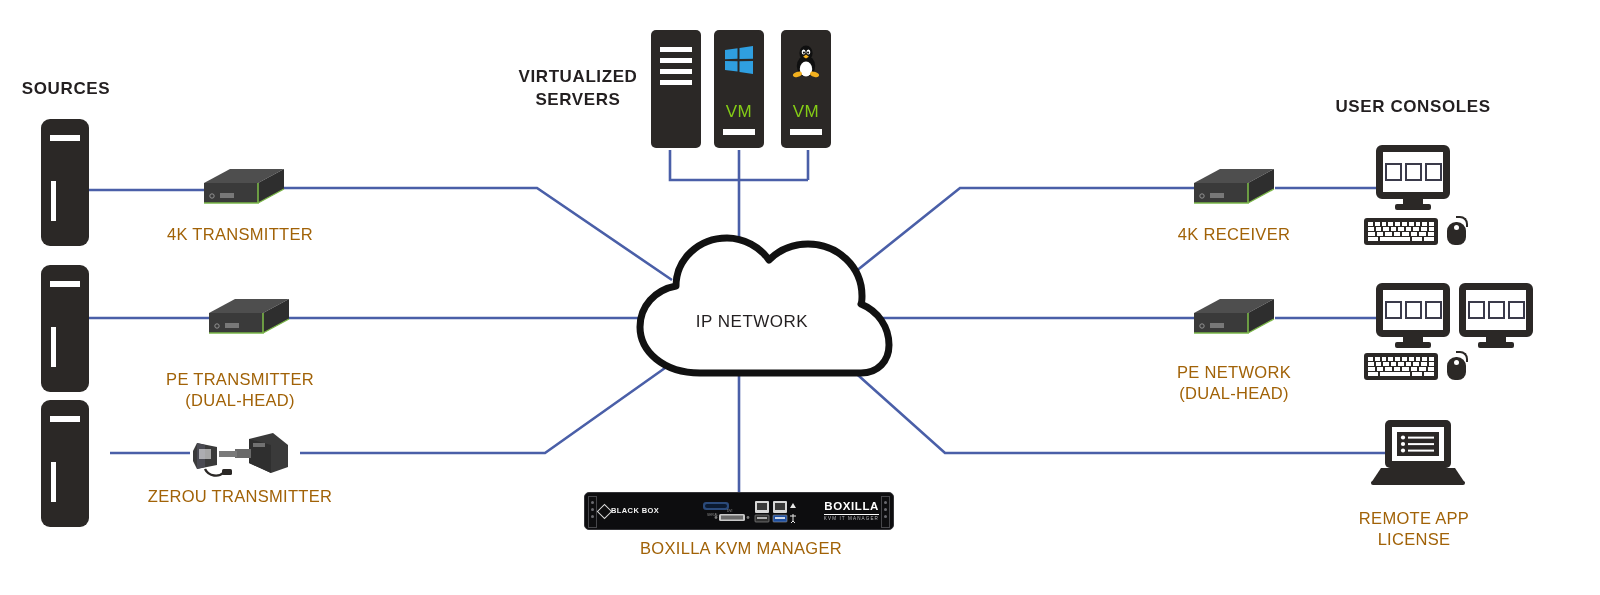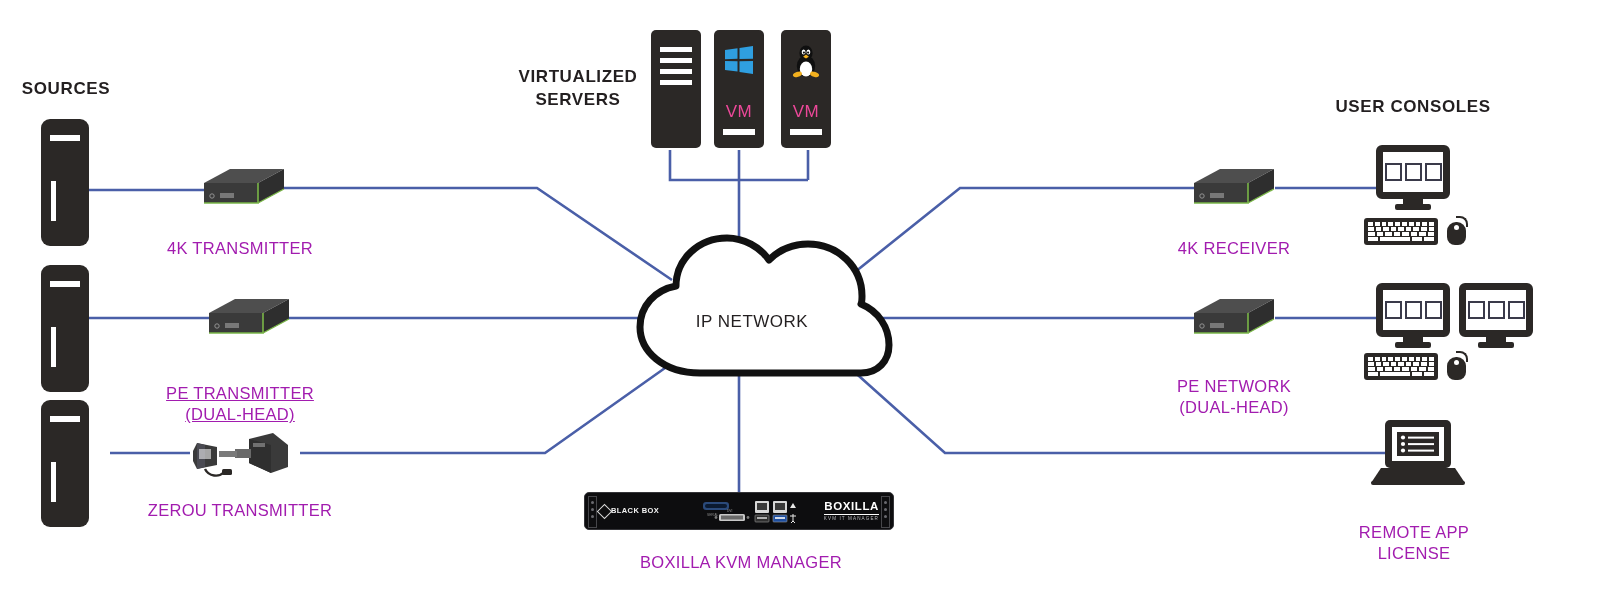--- a/index.html
+++ b/index.html
@@ -25,28 +25,27 @@
     width: 1600px;
     height: 595px;
   }
   .node {
     position: absolute;
   }
   .label {
     position: absolute;
     font-family: "Liberation Sans", sans-serif;
     font-size: 16.5px;
-    color: #a21caf;
+    color: #a16207;
     letter-spacing: 0.3px;
     text-align: center;
     line-height: 1.3;
     white-space: pre-line;
     width: 320px;
     margin-left: -160px;
-    margin-top: 14px;
   }
   .heading {
     position: absolute;
     font-family: "Liberation Sans", sans-serif;
     font-size: 17px;
     font-weight: bold;
     color: #231f20;
     letter-spacing: 0.6px;
     text-align: center;
     line-height: 1.35;
@@ -107,21 +106,21 @@
     height: 5px;
     background: #ffffff;
     margin-bottom: 6px;
   }
   .srv .vmtxt {
     position: absolute;
     left: 0;
     right: 0;
     bottom: 26px;
     text-align: center;
-    color: #ec4899;
+    color: #84cc16;
     font-size: 17px;
     font-family: "Liberation Sans", sans-serif;
     letter-spacing: 0.5px;
     margin-top: 44px;
   }
   .srv .footbar {
     position: absolute;
     left: 9px;
     bottom: 13px;
     width: 32px;
@@ -409,21 +408,21 @@
     <svg width="92" height="58" viewBox="0 0 92 58">
       <polygon points="8,20 34,6 88,6 62,20" fill="#4e4e4e"></polygon>
       <polygon points="8,20 62,20 62,40 8,40" fill="#3a3a3a"></polygon>
       <polygon points="62,20 88,6 88,26 62,40" fill="#2e2e2e"></polygon>
       <polyline points="8,40 62,40 62,20" fill="none" stroke="#7ab648" stroke-width="1.6"></polyline>
       <line x1="62" y1="40" x2="88" y2="26" stroke="#7ab648" stroke-width="1.4"></line>
       <circle cx="16" cy="33" r="2.2" fill="none" stroke="#9a9a9a" stroke-width="0.9"></circle>
       <rect x="24" y="30" width="14" height="5" fill="#8d8d8d" opacity="0.75"></rect>
     </svg>
   </div>
-  <div class="label" style="left:240px; top:369px;text-decoration:underline;">PE TRANSMITTER
+  <div class="label" style="left:240px; top:369px;">PE TRANSMITTER
 (DUAL-HEAD)</div>
 
   <div class="node" style="left:183px; top:425px;">
     <svg width="120" height="60" viewBox="0 0 120 60">
       <polygon points="66,14 90,8 105,20 105,42 88,48 66,38" fill="#3a3a3a"></polygon>
       <polygon points="66,14 88,20 88,48 66,38" fill="#2f2f2f"></polygon>
       <rect x="70" y="18" width="12" height="4" fill="#8d8d8d" opacity="0.7"></rect>
       <rect x="52" y="24" width="16" height="9" fill="#6a6a6a"></rect>
       <rect x="36" y="26" width="18" height="6" fill="#7a7a7a"></rect>
       <polygon points="14,18 34,22 34,40 14,44 10,36 10,26" fill="#3a3a3a"></polygon>

